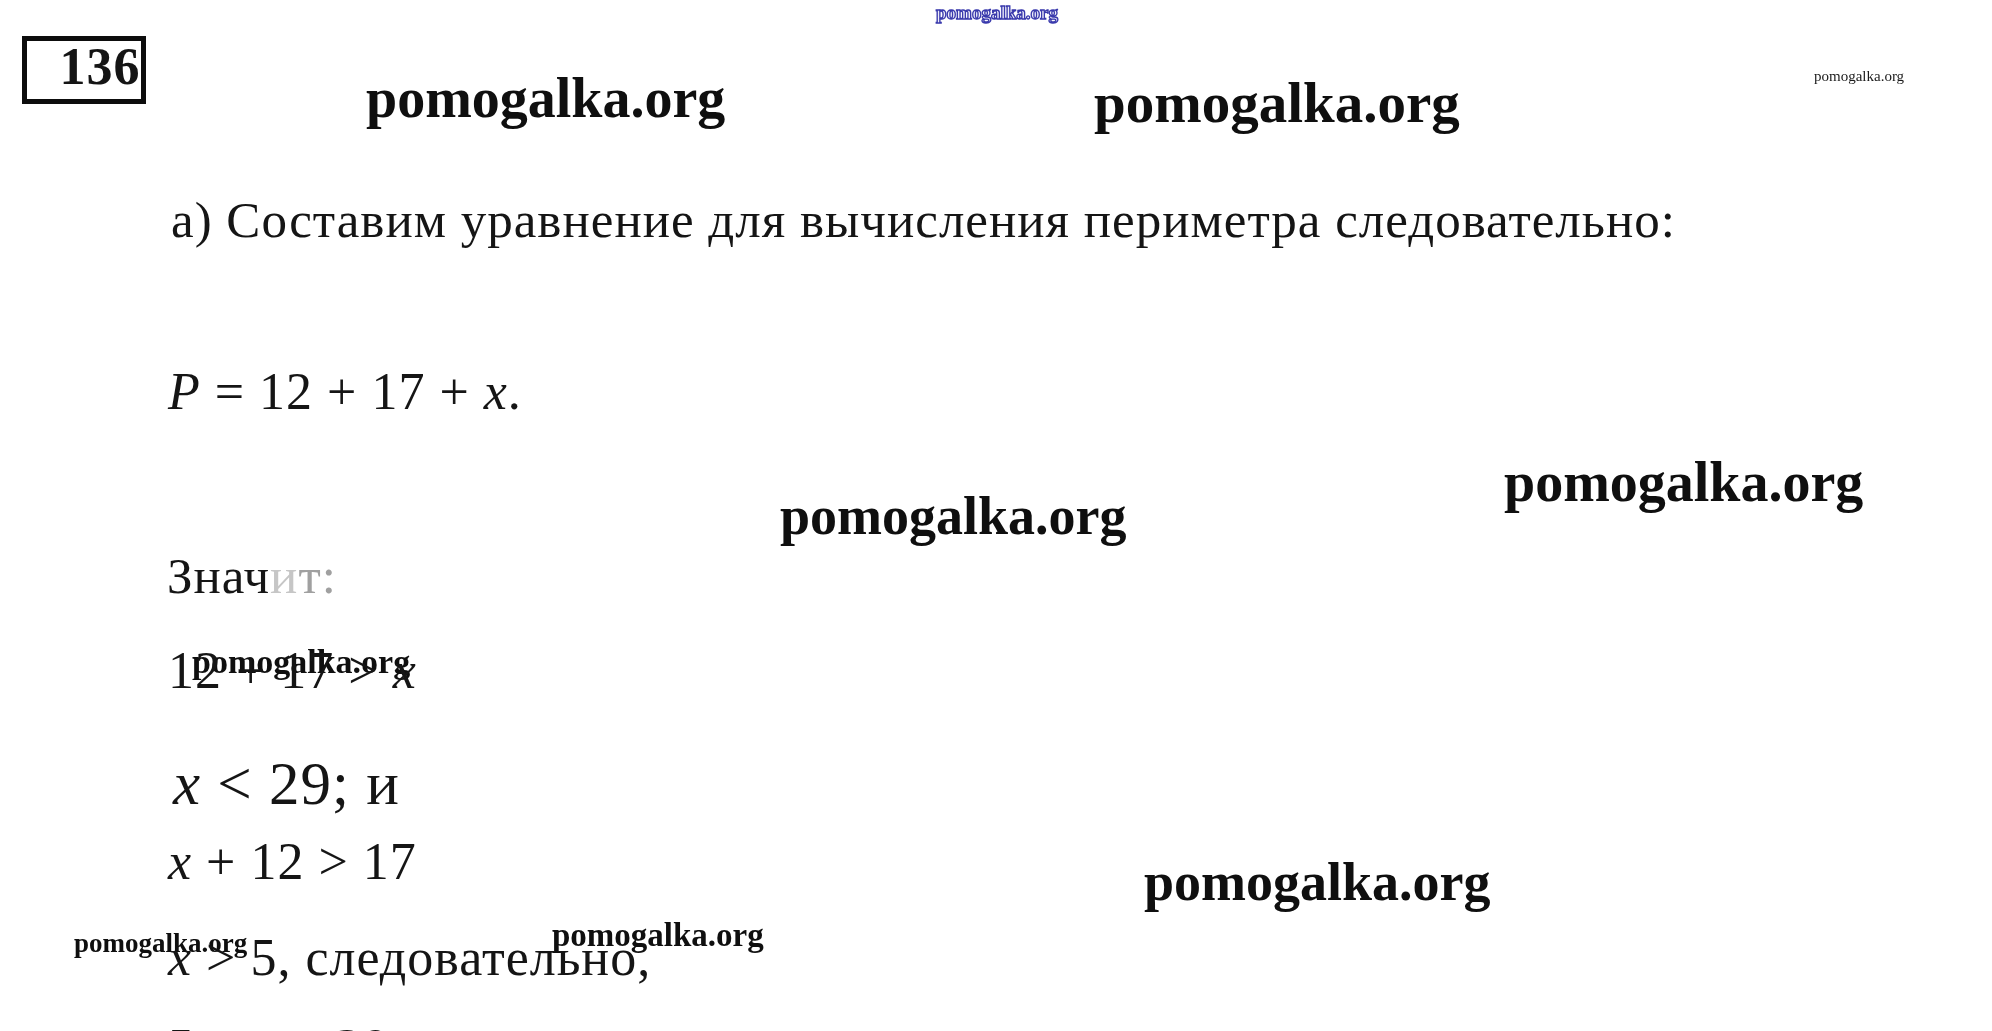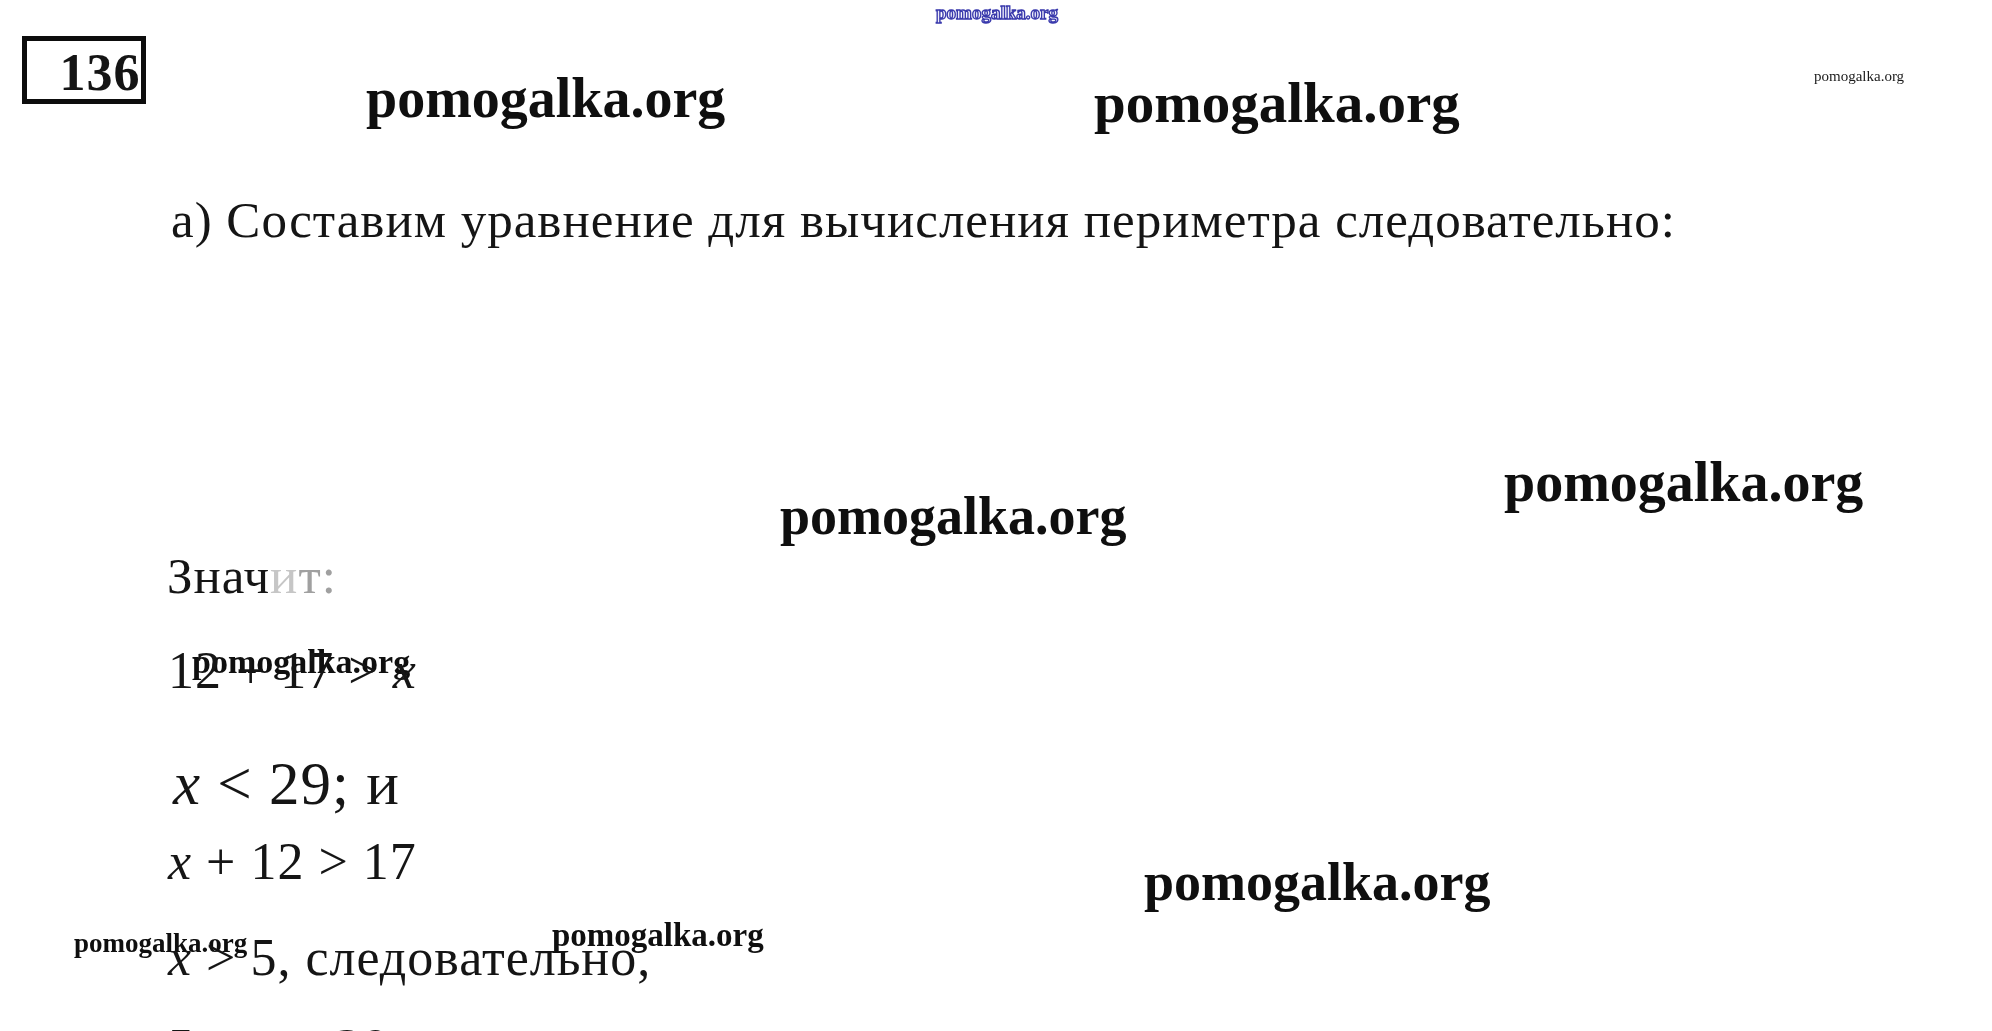--- a/index.html
+++ b/index.html
@@ -12,21 +12,21 @@
     font-family: "Liberation Serif", serif;
   }
 
   
   .numbox {
     position: absolute;
     left: 22px; top: 36px;
     width: 124px; height: 68px;
     border: 5px solid #0d0d0d;
     box-sizing: border-box;
-    display: flex; align-items: flex-end; justify-content: center; padding-left: 32px;
+    display: flex; align-items: flex-start; justify-content: center; padding-left: 32px;
   }
   .numbox span {
     font-family: "Liberation Serif", serif;
     font-weight: 700;
     font-size: 52px;
     color: #141414;
     line-height: 1;
     letter-spacing: 1px;
   }
 
@@ -80,20 +80,23 @@
   <div class="wm" style="left:192px; top:645px; font-size:34px;">pomogalka.org</div>
   <div class="wm" style="left:1144px; top:855px; font-size:54px;">pomogalka.org</div>
   <div class="wm" style="left:74px; top:930px; font-size:27px;">pomogalka.org</div>
   <div class="wm" style="left:552px; top:919px; font-size:33px;">pomogalka.org</div>
 
   <div class="ln" style="left:116px; top:130px;">
     <span>а) Составим уравнение для вычисления периметра следовательно:</span>
   </div>
 
 
+  <div class="ln" style="left:112px; top:300px; font-size:52px;">
+    <span class="v">P</span><span> = 12 + 17 + </span><span class="v">x</span><span>.</span>
+  </div>
 
 
   <div class="ln" style="left:112px; top:486px;">
     <span>Знач</span><span class="f-light">и</span><span class="f-gray">т:</span>
   </div>
 
   <div class="ln" style="left:112px; top:579px; font-size:52px;">
     <span>12 + 17 &gt; </span><span class="v">x</span>
   </div>
 

